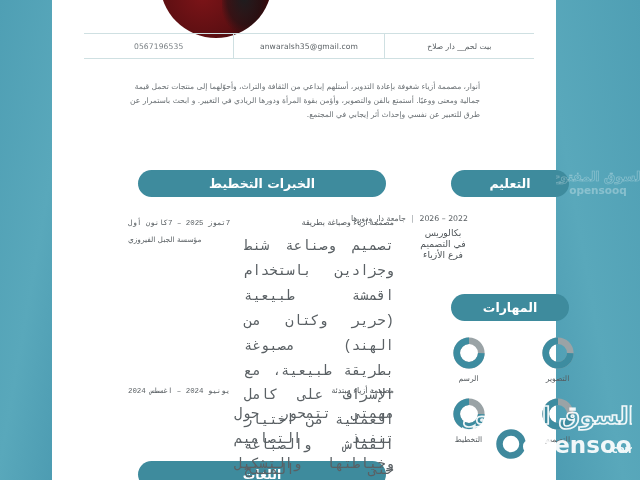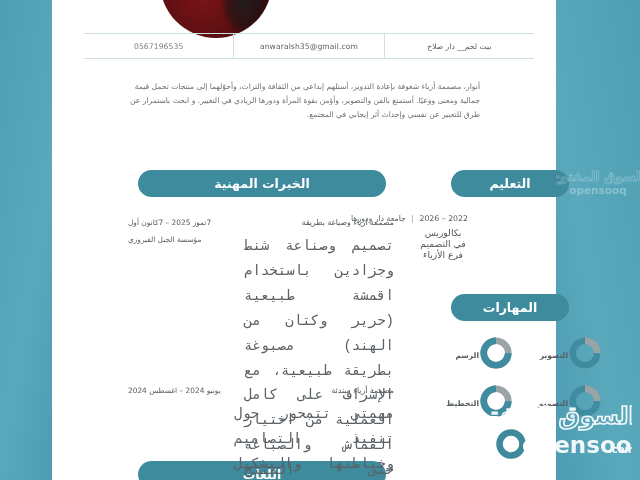--- a/index.html
+++ b/index.html
@@ -140,20 +140,21 @@
   .exp-title {
     font-size: 7.8px;
     color: #4e5458;
     white-space: nowrap;
   }
   .exp-date {
     font-size: 7.4px;
     color: #5a6064;
     white-space: nowrap;
     direction: rtl;
+    font-family: Liberation Mono, monospace;
   }
   .exp-body {
     margin-top: 7px;
     display: flex;
     flex-direction: row;
     justify-content: space-between;
     align-items: flex-start;
     gap: 10px;
   }
   .exp-desc {
@@ -179,24 +180,23 @@
     position: absolute;
     left: 372px; top: 336px;
     width: 178px;
     display: grid;
     grid-template-columns: 1fr 1fr;
     grid-row-gap: 14px;
     direction: rtl;
   }
   .skill {
     display: flex;
-    flex-direction: row;
+    flex-direction: column;
     align-items: center;
     justify-content: flex-start;
-    font-weight: bold;
   }
   .ring {
     width: 34px; height: 34px;
     display: block;
   }
   .skill-label {
     margin-top: 4px;
     font-size: 7.6px;
     color: #555b5f;
     direction: rtl;
@@ -226,21 +226,21 @@
     </div>
 
     <div class="contact-bar">
       <div class="contact-cell phone">0567196535</div>
       <div class="contact-cell mid">anwaralsh35@gmail.com</div>
       <div class="contact-cell">بيت لحم__ دار صلاح</div>
     </div>
 
     <div class="bio">أنوار، مصممة أزياء شغوفة بإعادة التدوير، أستلهم إبداعي من الثقافة والتراث، وأحوّلهما إلى منتجات تحمل قيمة جمالية ومعنى ووعيًا. أستمتع بالفن والتصوير، وأؤمن بقوة المرأة ودورها الريادي في التغيير. و ابحث باستمرار عن طرق للتعبير عن نفسي وإحداث أثر إيجابي في المجتمع.</div>
 
-    <div class="pill exp">الخبرات المهنية</div>
+    <div class="pill exp">الخبرات التخطيط</div>
     <div class="pill edu">التعليم</div>
     <div class="pill skills">المهارات</div>
     <div class="pill lang">اللغات</div>
 
     <div class="edu-block">
       <div class="edu-line1">
         <span>2022 – 2026</span>
         <span class="edu-sep">|</span>
         <span>جامعة دار ودورها</span>
       </div>

